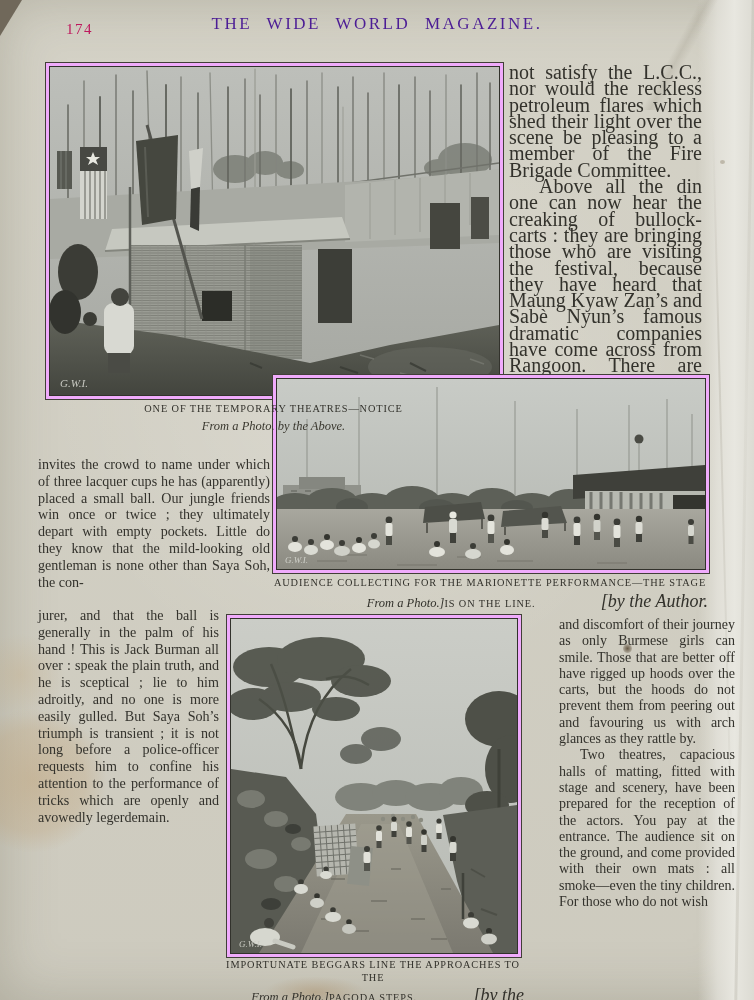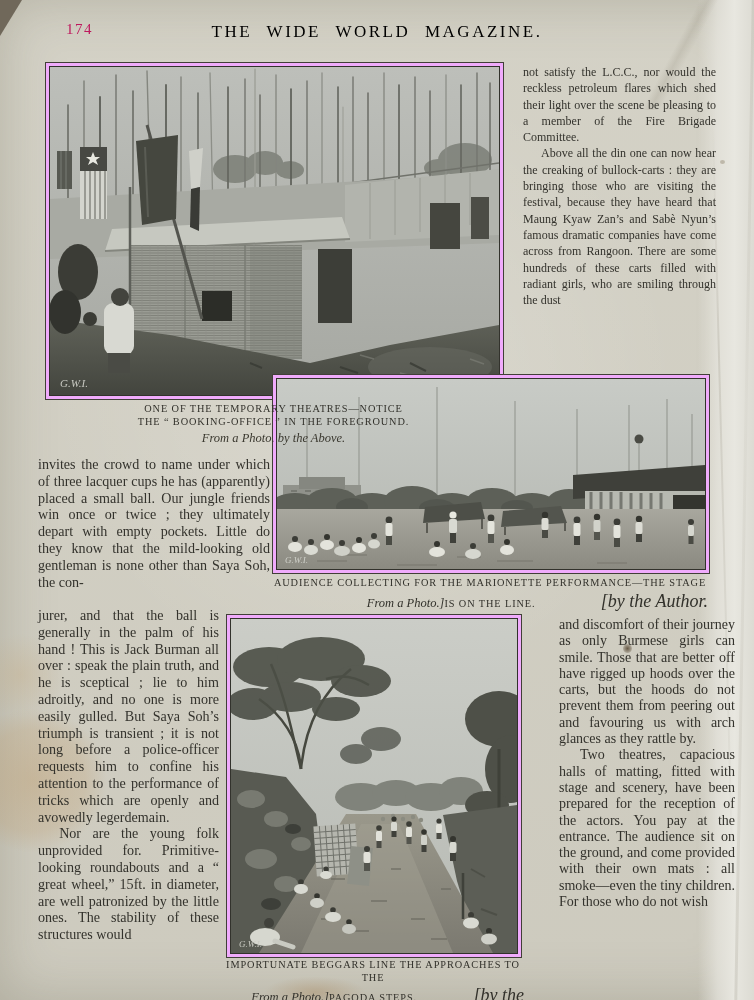--- a/index.html
+++ b/index.html
@@ -33,22 +33,22 @@
     background:radial-gradient(closest-side, rgba(198,170,126,.30), transparent 75%);}
   .stain-c{left:250px;top:972px;width:130px;height:40px;border-radius:50%;
     background:radial-gradient(closest-side, rgba(160,118,66,.30), transparent 78%);}
   .ink-spot{left:623px;top:644px;width:9px;height:9px;border-radius:50%;
     background:radial-gradient(circle, rgba(70,52,30,.75), rgba(70,52,30,.15) 80%, transparent);}
   .speck1{left:96px;top:262px;width:4px;height:4px;border-radius:50%;background:rgba(90,80,60,.4);}
   .speck2{left:720px;top:160px;width:5px;height:4px;border-radius:50%;background:rgba(120,105,80,.35);}
 
   
   .page-num{position:absolute;left:66px;top:21px;font-size:15px;letter-spacing:1.5px;color:#be185d;}
-  .mag-title{position:absolute;left:0;top:22px;width:100%;text-align:center;
-    font-size:17px;letter-spacing:2.5px;word-spacing:8px;color:#000000;}
+  .mag-title{position:absolute;left:0;top:14px;width:100%;text-align:center;
+    font-size:17px;letter-spacing:2.5px;word-spacing:8px;color:#4c1d95;}
 
   
   .photo-frame{position:absolute;background:#f0abfc;border:1px solid #413f38;padding:3px;}
   .photo-frame .inner{display:block;border:1px solid #32322c;line-height:0;}
   svg{display:block;}
   #photo1{left:45px;top:62px;z-index:1;}
   #photo2{left:272px;top:374px;z-index:3;}
   #photo3{left:226px;top:614px;z-index:2;}
 
   
@@ -60,21 +60,21 @@
   .credit-row .cm{font-size:10.3px;letter-spacing:.9px;}
   .credit-row .cr{font-style:italic;font-size:18px;text-align:right;}
   #caption1{left:45px;top:403px;width:457px;}
   #caption2{left:272px;top:577px;width:436px;}
   #caption3{left:222px;top:959px;width:302px;}
 
   
   .col{position:absolute;text-align:justify;color:#33322c;}
   .col p{margin:0;}
   .col p.indent{text-indent:1.5em;}
-  #col-right-top{left:523px;top:64px;width:193px;font-size:12px;line-height:16.3px;}
+  #col-right-top{left:509px;top:64px;width:193px;font-size:20px;line-height:16.3px;}
   #col-left-wide{left:38px;top:456px;width:232px;font-size:14.1px;line-height:16.8px;}
   #col-left-narrow{left:38px;top:607px;width:181px;font-size:14.1px;line-height:16.8px;}
   #col-right-bottom{left:531px;top:617px;width:176px;font-size:14px;line-height:16.3px;margin-left:28px;}
 </style>
 </head>
 <body>
 
 <div class="page">
 
   <div class="ov bg-tint"></div>
@@ -209,21 +209,20 @@
       <rect x="54" y="236" width="30" height="52" rx="9" fill="#d8d9d2"></rect>
       <circle cx="70" cy="230" r="9" fill="#43443e"></circle>
       <rect x="58" y="286" width="22" height="20" fill="#4a4b45"></rect>
       <text x="10" y="320" font-size="11" font-style="italic" fill="#c7c8c1">G.W.I.</text>
     </svg>
     </span>
   </div>
 
   <div class="caption" id="caption1">
     <div class="cap-line">ONE OF THE TEMPORARY THEATRES—NOTICE</div>
-    <div class="cap-line">THE “ BOOKING-OFFICE ” IN THE FOREGROUND.</div>
     <div class="credit">From a Photo. by the Above.</div>
   </div>
 
   <div class="photo-frame" id="photo2">
     <span class="inner">
     <svg width="428" height="190" viewBox="0 0 428 190">
       <defs>
         <linearGradient id="p2sky" x1="0" y1="0" x2="0" y2="1">
           <stop offset="0" stop-color="#c8cbc6"></stop>
               <stop offset="1" stop-color="#b5b8b2"></stop>
@@ -571,21 +570,20 @@
     <p>not satisfy the L.C.C., nor would the reckless petroleum flares which shed their light over the scene be pleasing to a member of the Fire Brigade Committee.</p>
     <p class="indent">Above all the din one can now hear the creaking of bullock-carts : they are bringing those who are visiting the festival, because they have heard that Maung Kyaw Zan’s and Sabè Nyun’s famous dramatic companies have come across from Rangoon.  There are some hundreds of these carts filled with radiant girls, who are smiling through the dust</p>
   </div>
 
   <div class="col" id="col-left-wide">
     <p>invites the crowd to name under which of three lacquer cups he has (apparently) placed a small ball.  Our jungle friends win once or twice ; they ultimately depart with empty pockets.  Little do they know that the mild-looking old gentleman is none other than Saya Soh, the con-</p>
   </div>
 
   <div class="col" id="col-left-narrow">
     <p>jurer, and that the ball is generally in the palm of his hand !  This is Jack Burman all over : speak the plain truth, and he is sceptical ; lie to him adroitly, and no one is more easily gulled.  But Saya Soh’s triumph is transient ; it is not long before a police-officer requests him to confine his attention to the performance of tricks which are openly and avowedly legerdemain.</p>
-    <p class="indent">Nor are the young folk unprovided for.  Primitive-looking roundabouts and a “ great wheel,” 15ft. in diameter, are well patronized by the little ones.  The stability of these structures would</p>
   </div>
 
   <div class="col" id="col-right-bottom">
     <p>and discomfort of their journey as only Burmese girls can smile.  Those that are better off have rigged up hoods over the carts, but the hoods do not prevent them from peering out and favouring us with arch glances as they rattle by.</p>
     <p class="indent">Two theatres, capacious halls of matting, fitted with stage and scenery, have been prepared for the reception of the actors.  You pay at the entrance.  The audience sit on the ground, and come provided with their own mats : all smoke—even the tiny children.  For those who do not wish</p>
   </div>
 
 </div>
 
 </body></html>

